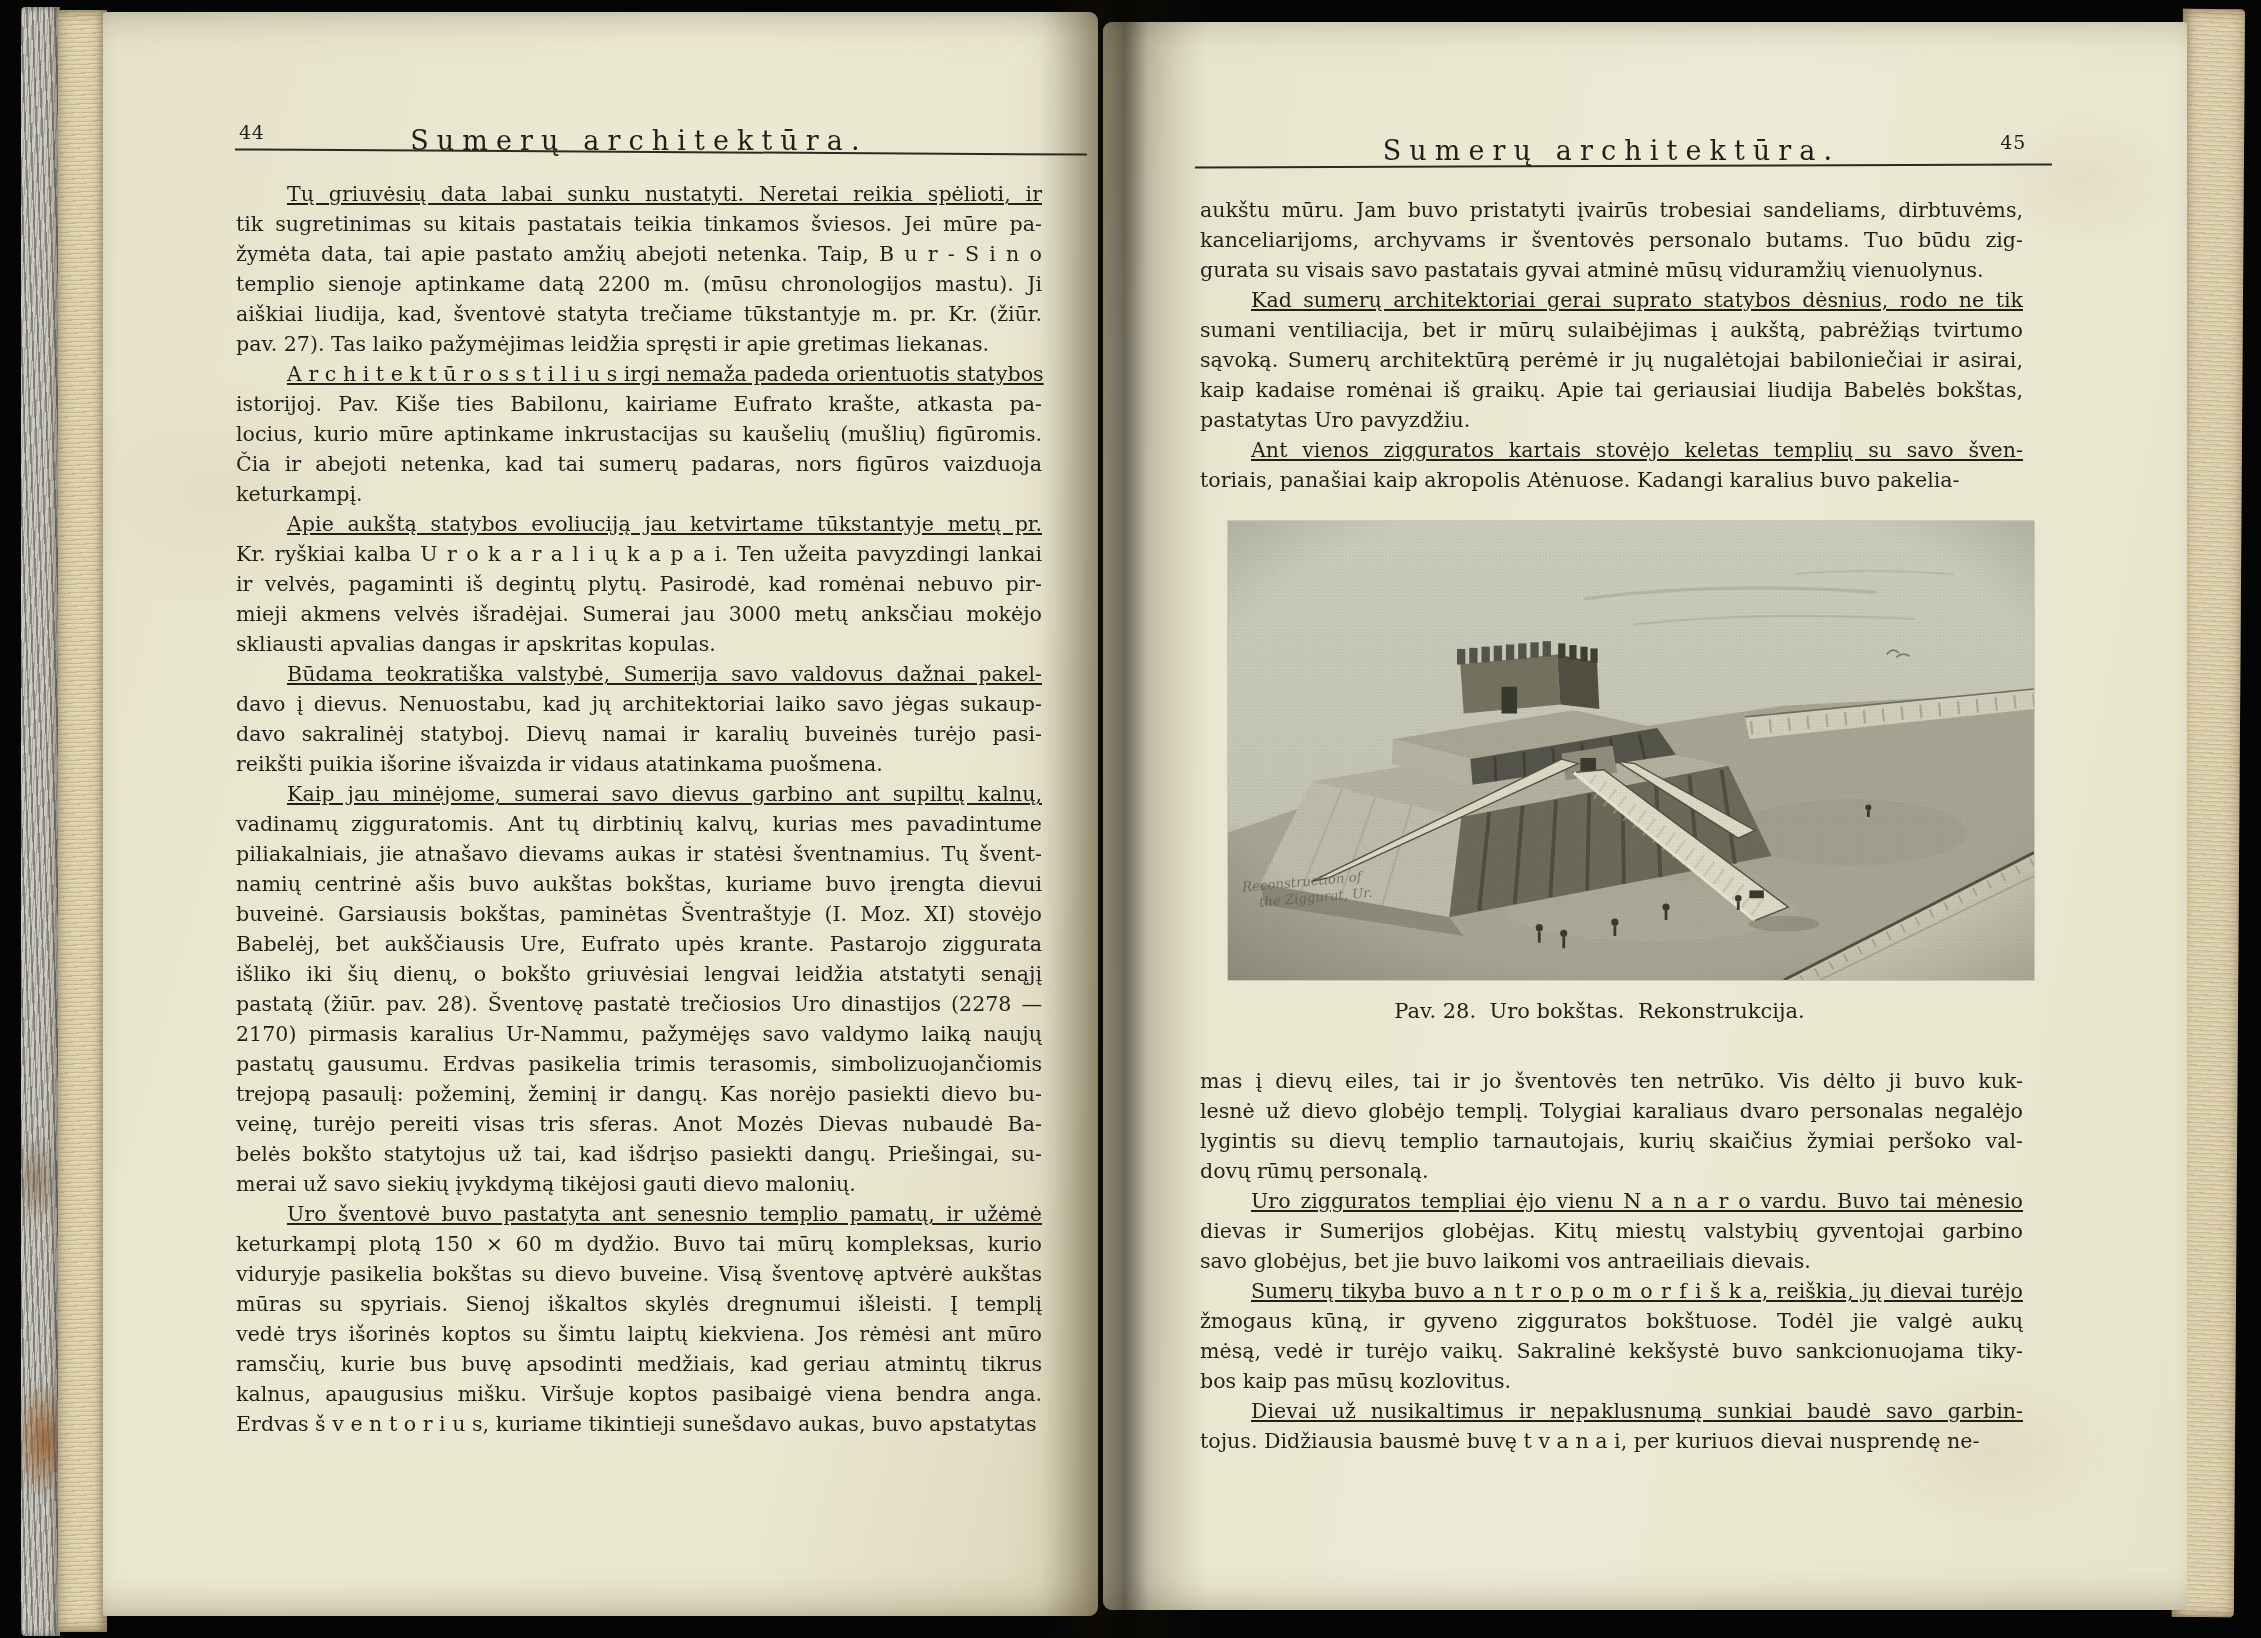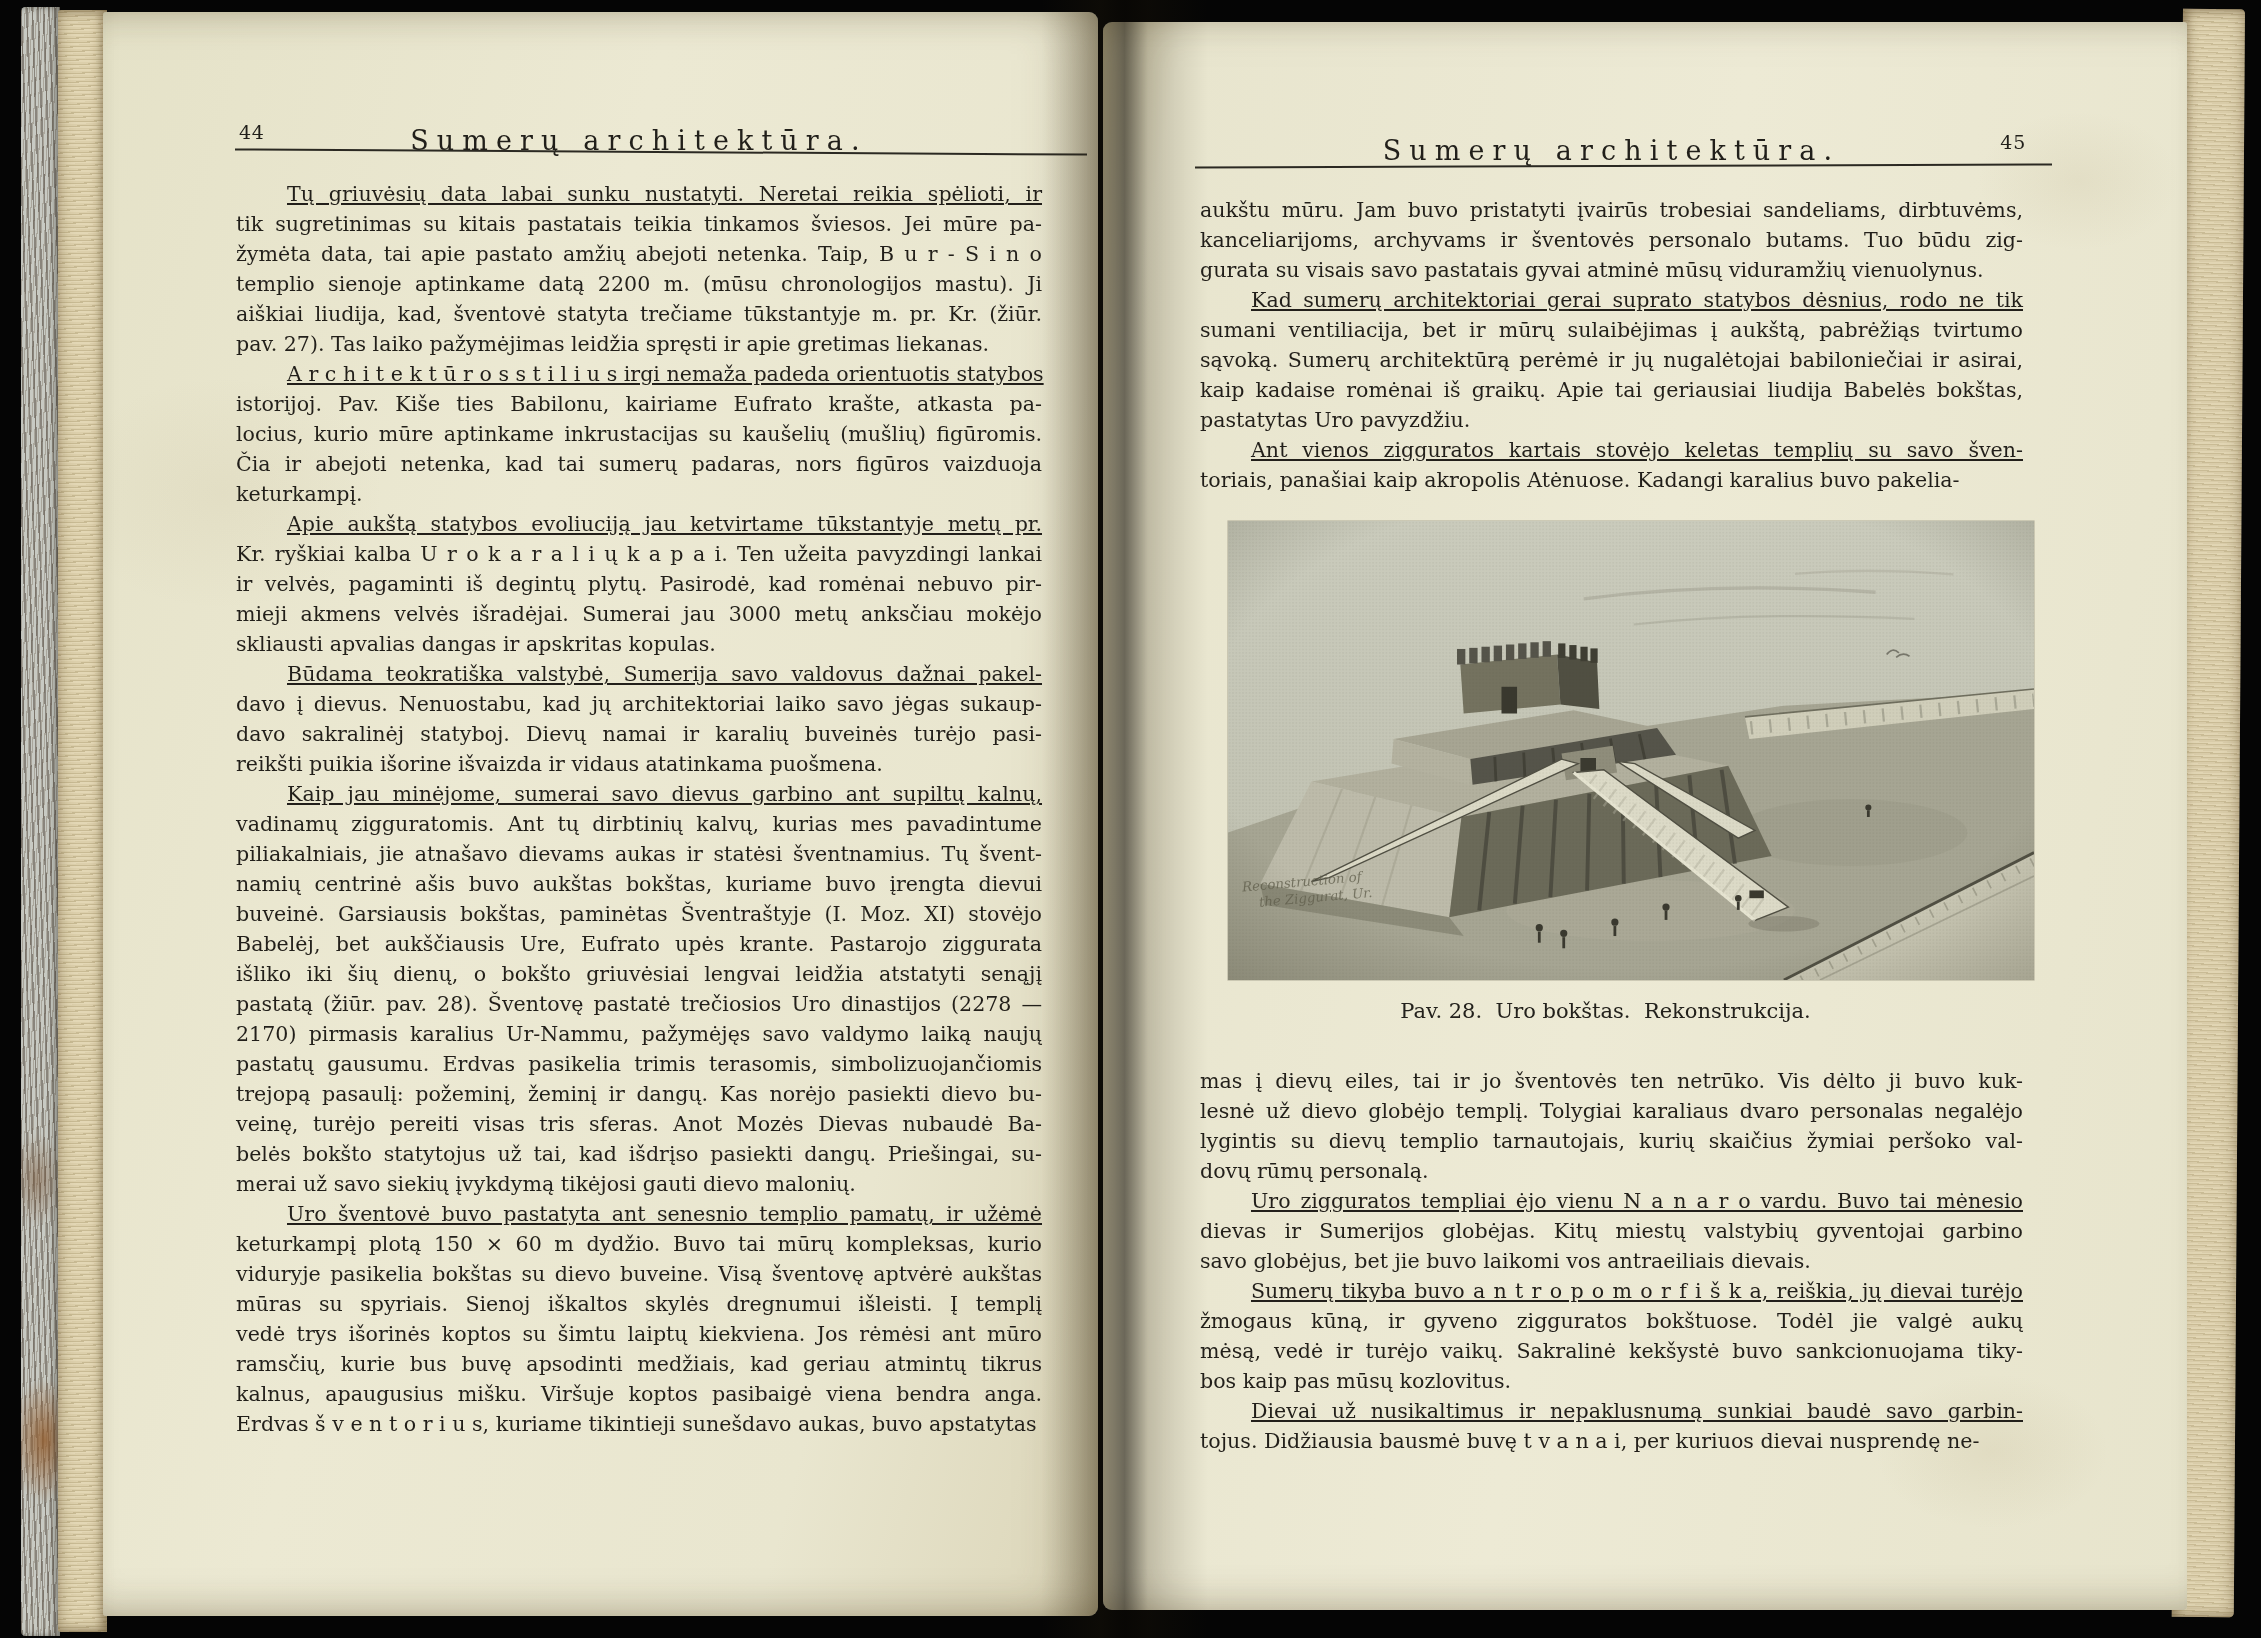--- a/index.html
+++ b/index.html
@@ -90,21 +90,21 @@
   .para.indent .line:first-child { text-indent:51px;text-decoration:underline; }
 
   
   .photo {
     position:absolute; left:125px; top:499px; width:806px; height:459px;
     box-shadow: 0 0 0 0.6px rgba(70,64,45,.3), inset 0 0 25.6px rgba(52,50,36,.4);
     background:#c4c5b6;
   }
   .photo svg { display:block; width:100%; height:100%; }
   .caption {
-    position:absolute; left:91px; top:977px; width:823px; text-align:center;
+    position:absolute; left:85px; top:977px; width:823px; text-align:center;
     font-size:21px; white-space:pre; color:#23211c;
   }
 </style>
 </head>
 <body>
 
 <div class="stage">
 
   <div class="cover-edge"></div>
   <div class="fore-edge-left"></div>

